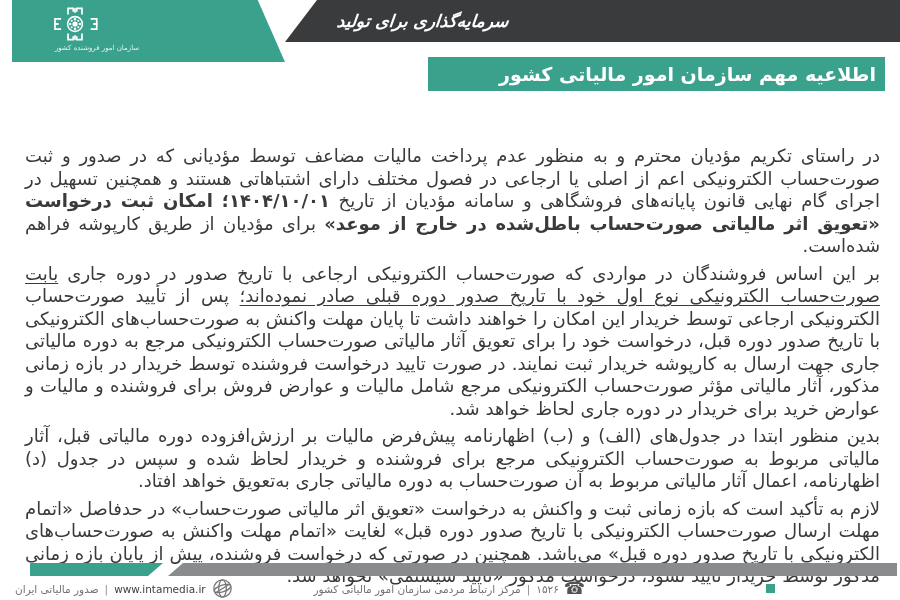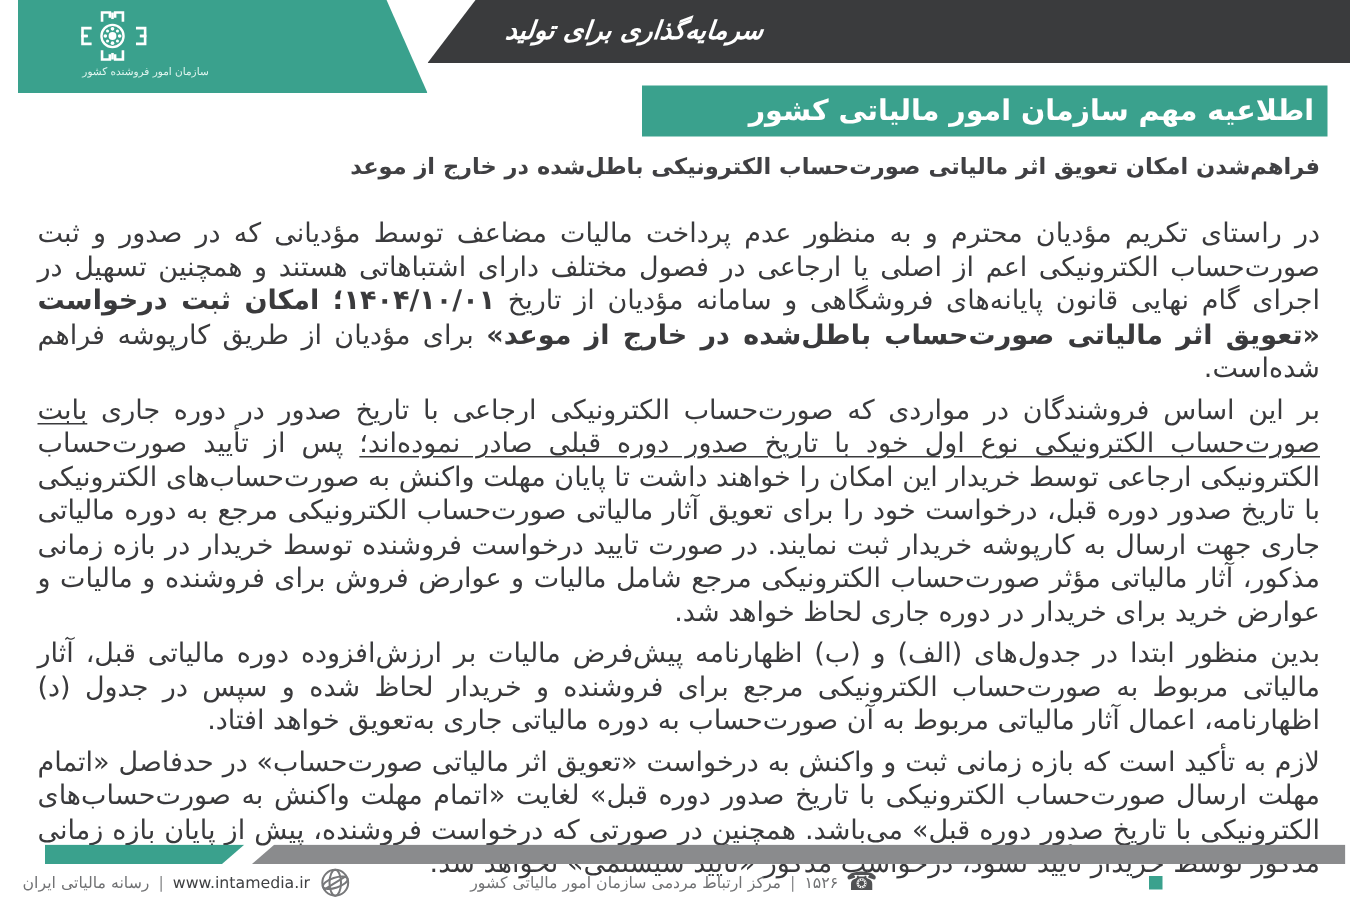--- a/index.html
+++ b/index.html
@@ -121,21 +121,20 @@
   </div>
 
   <div class="slogan-bar">
     <div class="slogan">سرمایه‌گذاری برای تولید</div>
   </div>
 
   <div class="title-band">
     <h1>اطلاعیه مهم سازمان امور مالیاتی کشور</h1>
   </div>
 
-  <div class="subtitle">فراهم‌شدن امکان تعویق اثر مالیاتی صورت‌حساب الکترونیکی باطل‌شده در خارج از موعد</div>
 
   <div class="body-text">
       <p><span class="seg-normal">در راستای تکریم مؤدیان محترم و به منظور عدم پرداخت مالیات مضاعف توسط مؤدیانی که در صدور و ثبت صورت‌حساب الکترونیکی اعم از اصلی یا ارجاعی در فصول مختلف دارای اشتباهاتی هستند و همچنین تسهیل در اجرای گام نهایی قانون پایانه‌های فروشگاهی و سامانه مؤدیان از تاریخ </span><span class="seg-bold">۱۴۰۴/۱۰/۰۱؛ امکان ثبت درخواست «تعویق اثر مالیاتی صورت‌حساب باطل‌شده در خارج از موعد»</span><span class="seg-normal"> برای مؤدیان از طریق کارپوشه فراهم شده‌است.</span></p>
       <p><span class="seg-normal">بر این اساس فروشندگان در مواردی که صورت‌حساب الکترونیکی ارجاعی با تاریخ صدور در دوره جاری </span><span class="seg-underline">بابت صورت‌حساب الکترونیکی نوع اول خود با تاریخ صدور دوره قبلی صادر نموده‌اند؛</span><span class="seg-normal"> پس از تأیید صورت‌حساب الکترونیکی ارجاعی توسط خریدار این امکان را خواهند داشت تا پایان مهلت واکنش به صورت‌حساب‌های الکترونیکی با تاریخ صدور دوره قبل، درخواست خود را برای تعویق آثار مالیاتی صورت‌حساب الکترونیکی مرجع به دوره مالیاتی جاری جهت ارسال به کارپوشه خریدار ثبت نمایند. در صورت تایید درخواست فروشنده توسط خریدار در بازه زمانی مذکور، آثار مالیاتی مؤثر صورت‌حساب الکترونیکی مرجع شامل مالیات و عوارض فروش برای فروشنده و مالیات و عوارض خرید برای خریدار در دوره جاری لحاظ خواهد شد.</span></p>
       <p><span class="seg-normal">بدین منظور ابتدا در جدول‌های (الف) و (ب) اظهارنامه پیش‌فرض مالیات بر ارزش‌افزوده دوره مالیاتی قبل، آثار مالیاتی مربوط به صورت‌حساب الکترونیکی مرجع برای فروشنده و خریدار لحاظ شده و سپس در جدول (د) اظهارنامه، اعمال آثار مالیاتی مربوط به آن صورت‌حساب به دوره مالیاتی جاری به‌تعویق خواهد افتاد.</span></p>
       <p><span class="seg-normal">لازم به تأکید است که بازه زمانی ثبت و واکنش به درخواست «تعویق اثر مالیاتی صورت‌حساب» در حدفاصل «اتمام مهلت ارسال صورت‌حساب الکترونیکی با تاریخ صدور دوره قبل» لغایت «اتمام مهلت واکنش به صورت‌حساب‌های الکترونیکی با تاریخ صدور دوره قبل» می‌باشد. همچنین در صورتی که درخواست فروشنده، پیش از پایان بازه زمانی مذکور توسط خریدار تأیید نشود، درخواست مذکور «تأیید سیستمی» نخواهد شد.</span></p>
     </div>
 
   <div class="footer-bar-teal"></div>
   <div class="footer-bar-gray"></div>
@@ -155,17 +154,17 @@
 
     <div class="f-group f-web">
       <svg width="23" height="23" viewBox="0 0 24 24" fill="none" stroke="#77787a" stroke-width="1.4">
         <circle cx="12" cy="12" r="9"></circle>
         <ellipse cx="12" cy="12" rx="4" ry="9"></ellipse>
         <ellipse cx="12" cy="12" rx="9" ry="3.5" transform="rotate(-18 12 12)"></ellipse>
         <line x1="4" y1="17" x2="20" y2="7"></line>
       </svg>
       <span class="bold-dark">www.intamedia.ir</span>
       <span class="sep">|</span>
-      <span>رسانه مالیاتی ایران</span>
+      <span>صدور مالیاتی ایران</span>
     </div>
 
   </div>
 </div>
 
 </body></html>

